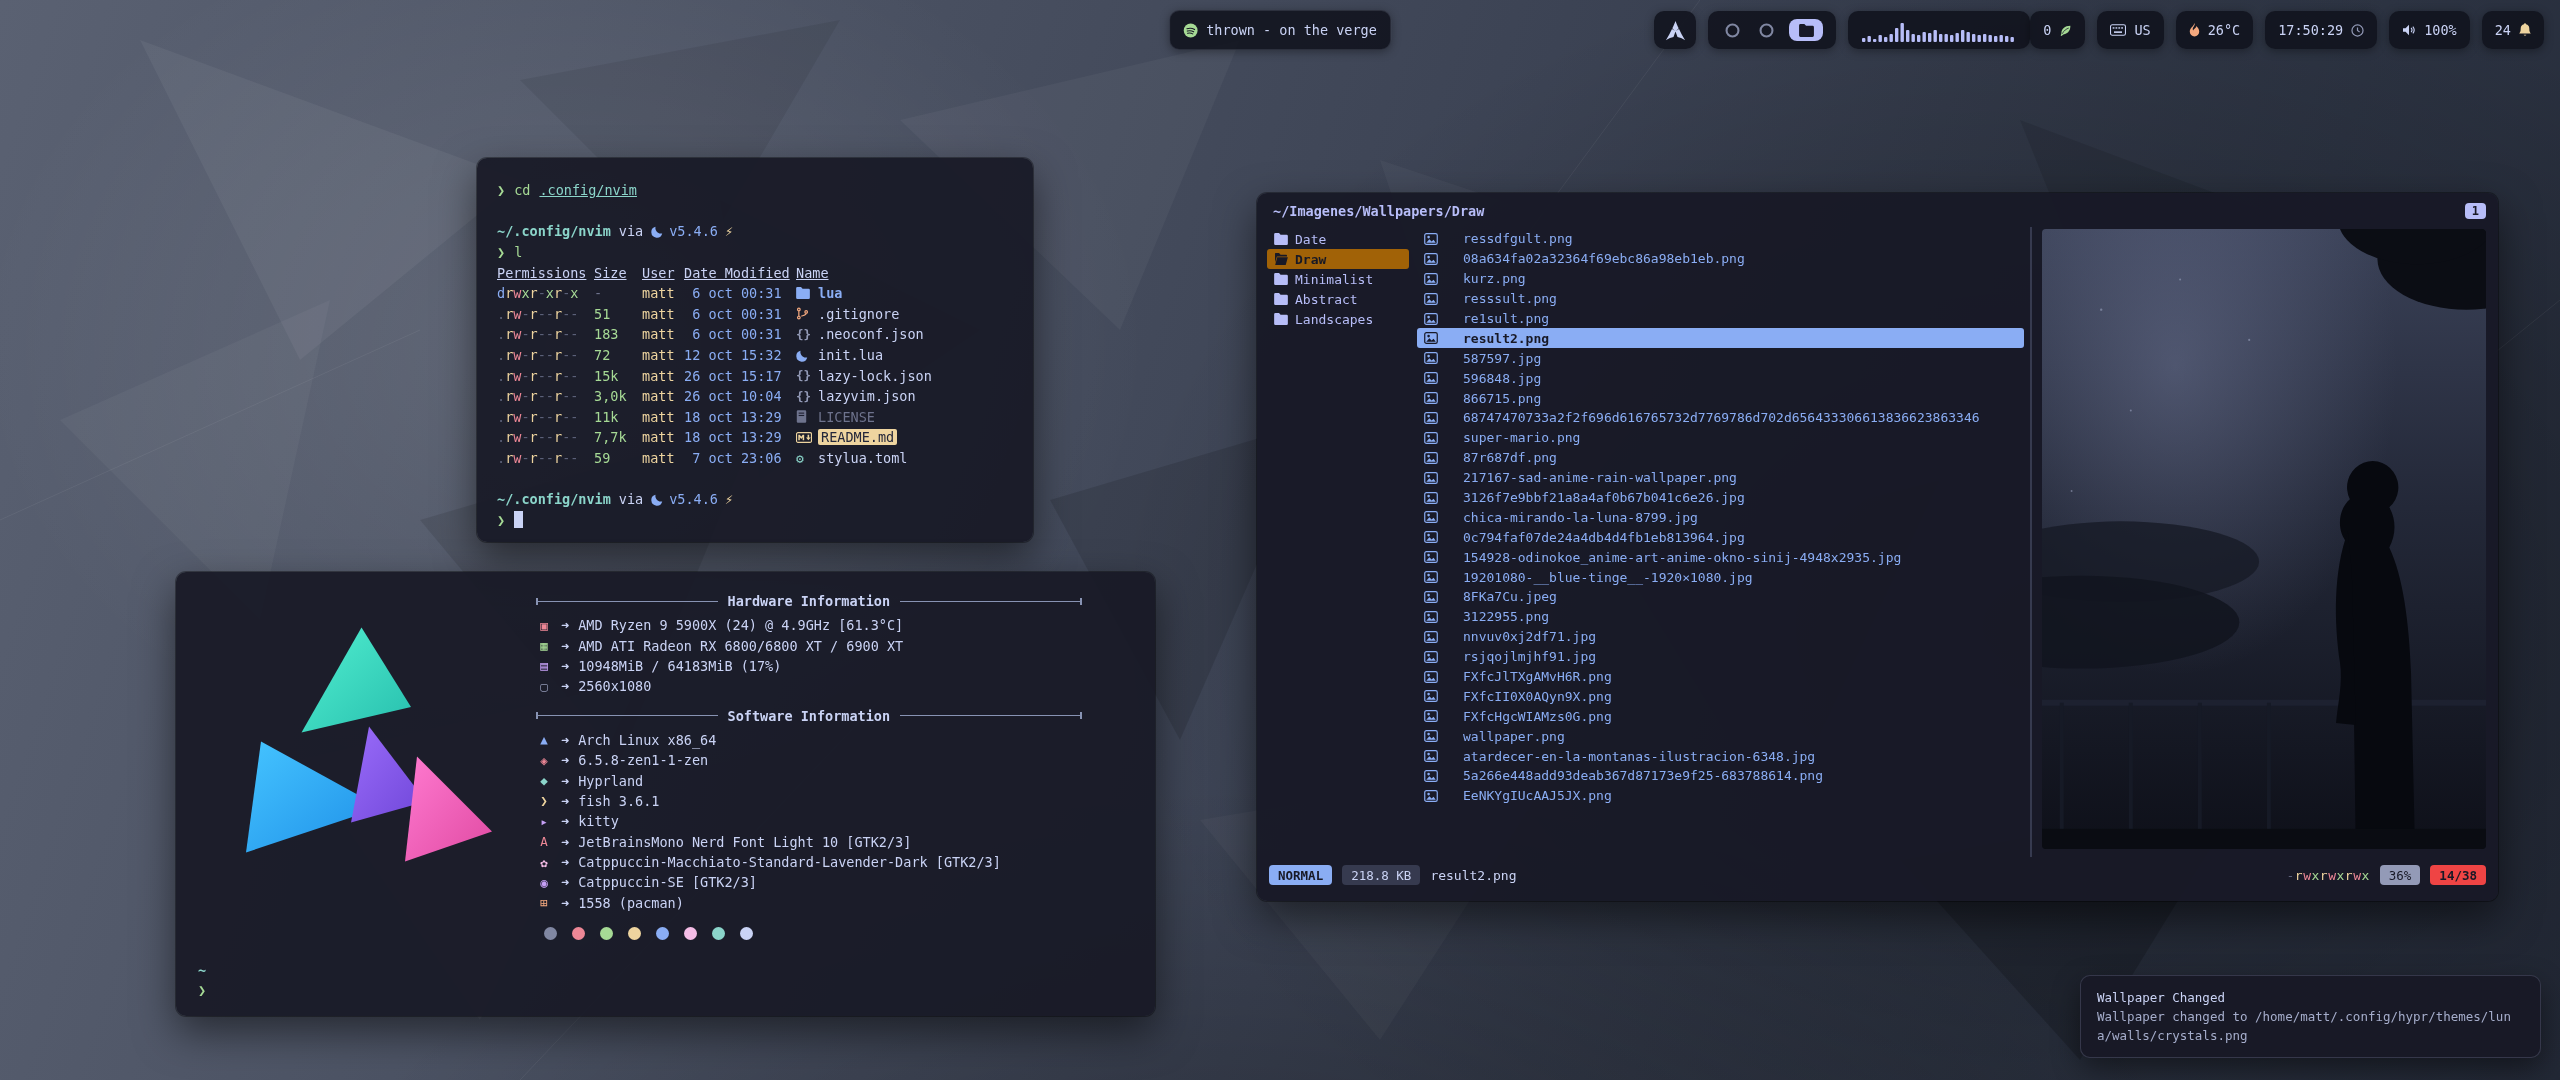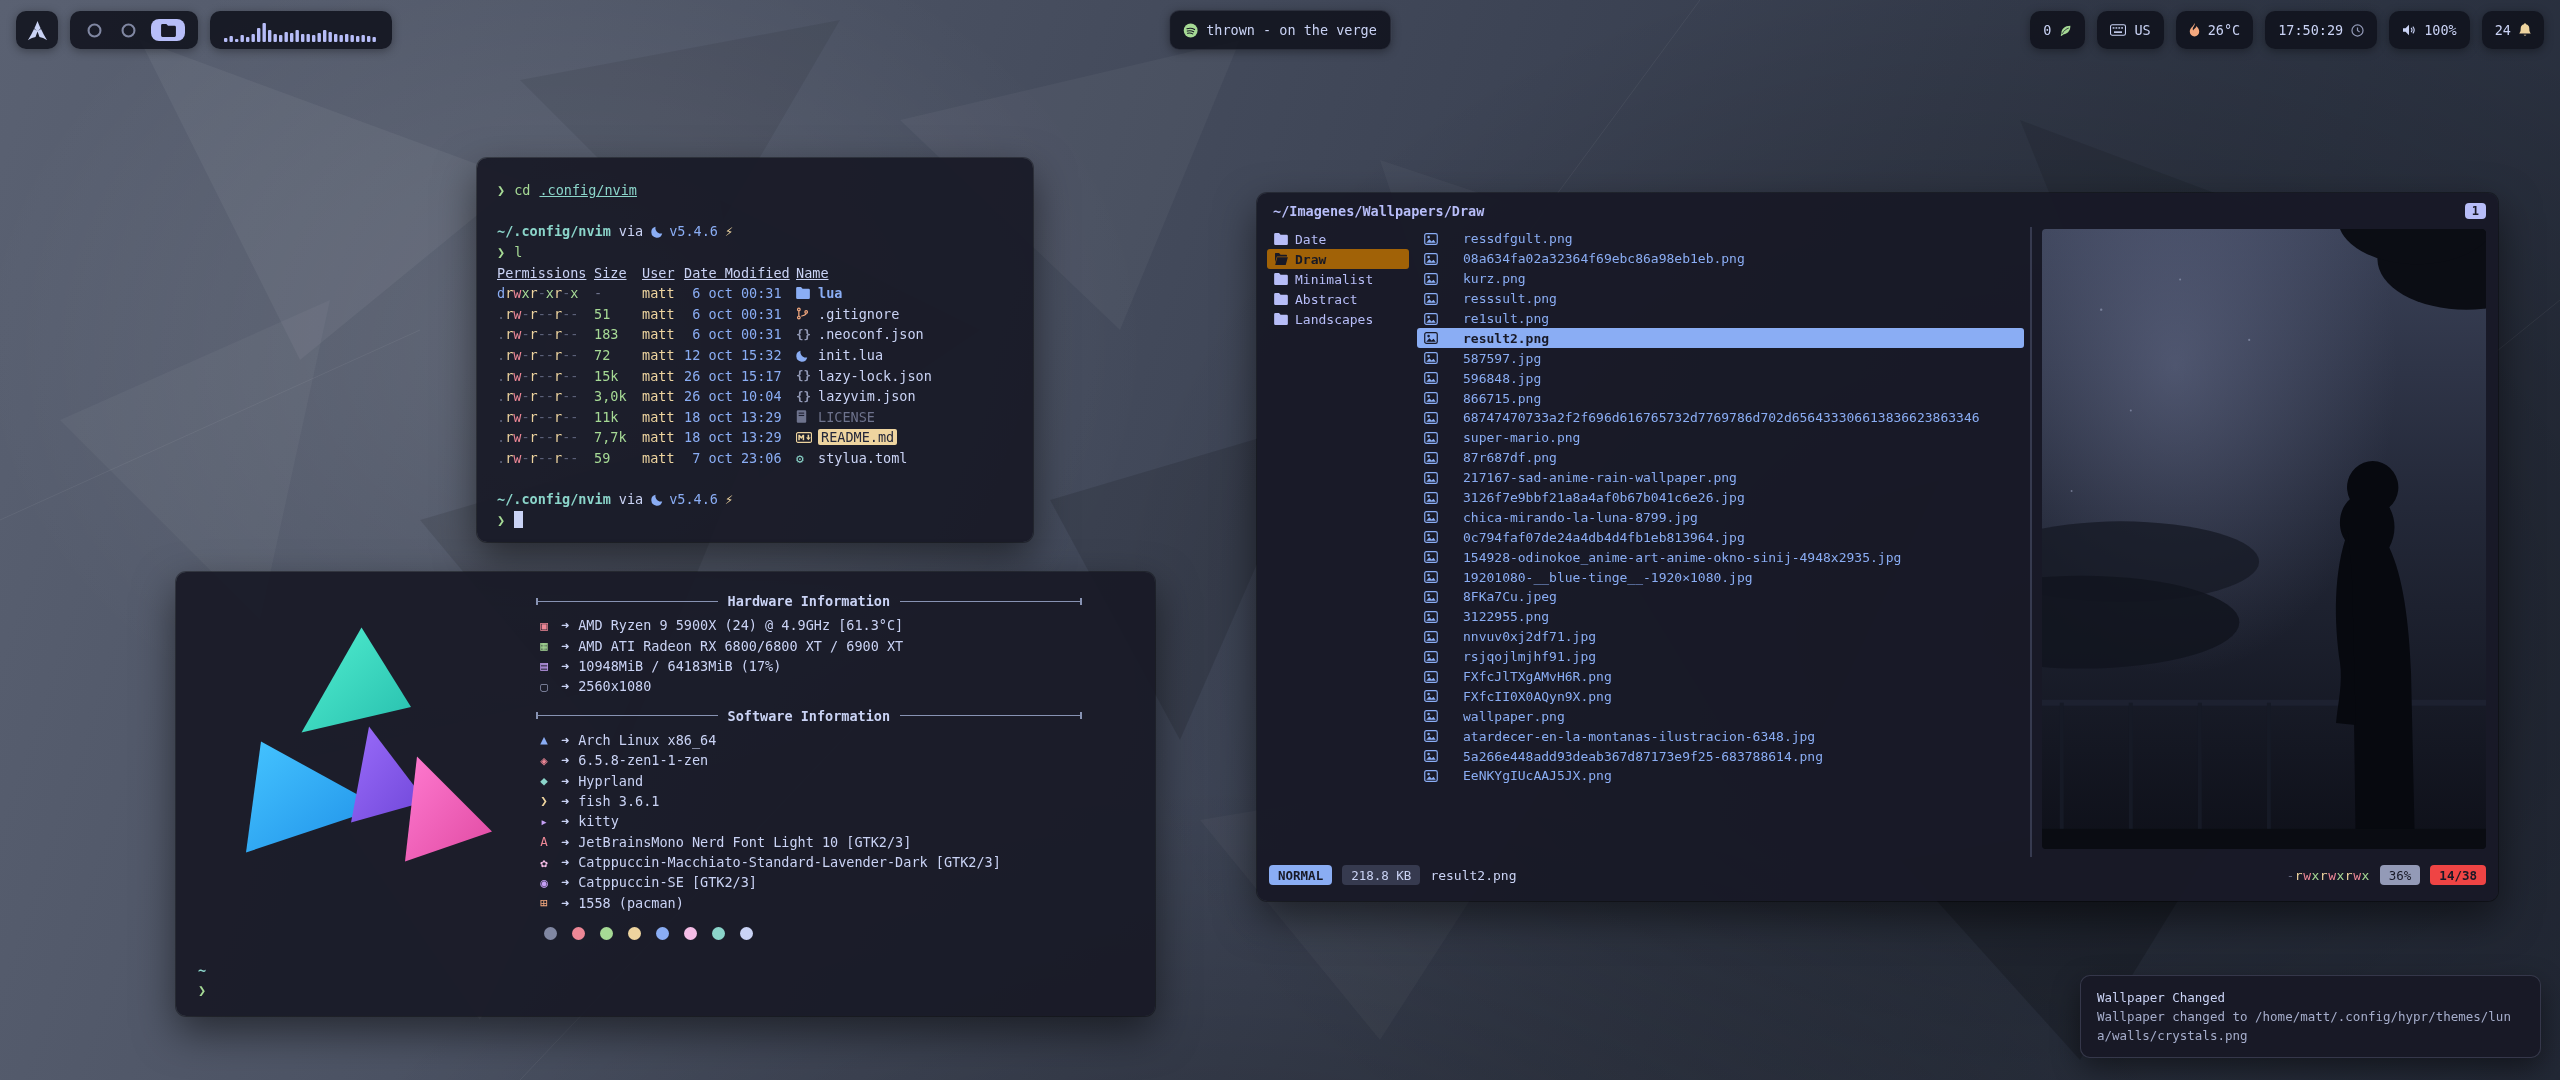--- a/index.html
+++ b/index.html
@@ -15,21 +15,21 @@
       radial-gradient(950px 720px at 22% 32%, rgba(255,255,255,.10), transparent 62%),
       radial-gradient(1300px 950px at 80% 58%, rgba(0,0,0,.36), transparent 72%),
       radial-gradient(1400px 700px at 50% 118%, rgba(0,0,0,.30), transparent 70%),
       linear-gradient(108deg,#5a6172 0%,#4f5667 20%,#454c5d 38%,#3c4354 54%,#343b4b 68%,#2c3342 82%,#242a38 100%);
   }
   .shards{position:absolute;inset:0;width:100%;height:100%}
   
   .window{position:absolute;border-radius:10px;box-shadow:0 16px 40px rgba(0,0,0,.5),0 0 0 1px rgba(0,0,0,.35)}
   .term{background:rgba(24,25,38,.94);color:#cad3f5}
   
-  .topbar{position:absolute;left:0;right:0;top:10px;height:40px;padding:0 16px;display:flex;align-items:center;justify-content:space-between;z-index:50}
+  .topbar{position:absolute;left:0;right:0;top:10px;height:40px;padding:0 16px;display:flex;align-items:center;justify-content:flex-end;z-index:50}
   .tb-left,.tb-right{display:flex;align-items:center;gap:12px}
   .module{height:38px;background:rgba(16,18,29,.88);border-radius:10px;display:flex;align-items:center;gap:8px;padding:0 13px;color:#cad3f5;font-size:13.5px;box-shadow:0 2px 10px rgba(0,0,0,.35)}
   .launcher{width:42px;justify-content:center;padding:0;cursor:pointer}
   .ws-pill{gap:12px}
   .ws-btn{display:flex;align-items:center;justify-content:center;width:22px;height:22px;cursor:pointer}
   .ws-btn.active{width:34px;background:#b7bdf8;border-radius:8px}
   .cava-pill{padding:0 14px}
   .music{position:absolute;left:50%;top:0;transform:translateX(-50%);cursor:pointer;border:1px solid rgba(202,211,245,.12)}
   .mod-ic{display:flex;align-items:center}
   
@@ -740,20 +740,30 @@
           <span class="fname">FXfcII0X0AQyn9X.png</span>
         </div>
         <div class="file-row">
           <span class="fi">
             <svg width="14" height="12" viewBox="0 0 16 14">
               <rect x="0.7" y="0.7" width="14.6" height="12.6" rx="2" fill="none" stroke="#8aadf4" stroke-width="1.4"></rect>
               <circle cx="5.2" cy="4.8" r="1.5" fill="#8aadf4"></circle>
               <path d="M2.5 11.5l3.6-4.2 2.6 2.7 2.3-2.2 2.5 3.7z" fill="#8aadf4"></path>
             </svg>
           </span>
+          <span class="fname">FXfcHgcWIAMzs0G.png</span>
+        </div>
+        <div class="file-row">
+          <span class="fi">
+            <svg width="14" height="12" viewBox="0 0 16 14">
+              <rect x="0.7" y="0.7" width="14.6" height="12.6" rx="2" fill="none" stroke="#8aadf4" stroke-width="1.4"></rect>
+              <circle cx="5.2" cy="4.8" r="1.5" fill="#8aadf4"></circle>
+              <path d="M2.5 11.5l3.6-4.2 2.6 2.7 2.3-2.2 2.5 3.7z" fill="#8aadf4"></path>
+            </svg>
+          </span>
           <span class="fname">wallpaper.png</span>
         </div>
         <div class="file-row">
           <span class="fi">
             <svg width="14" height="12" viewBox="0 0 16 14">
               <rect x="0.7" y="0.7" width="14.6" height="12.6" rx="2" fill="none" stroke="#8aadf4" stroke-width="1.4"></rect>
               <circle cx="5.2" cy="4.8" r="1.5" fill="#8aadf4"></circle>
               <path d="M2.5 11.5l3.6-4.2 2.6 2.7 2.3-2.2 2.5 3.7z" fill="#8aadf4"></path>
             </svg>
           </span>

